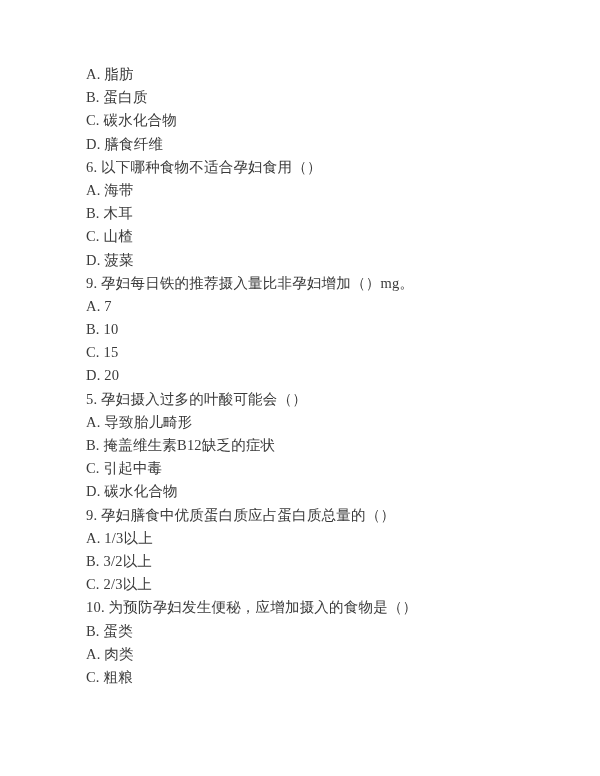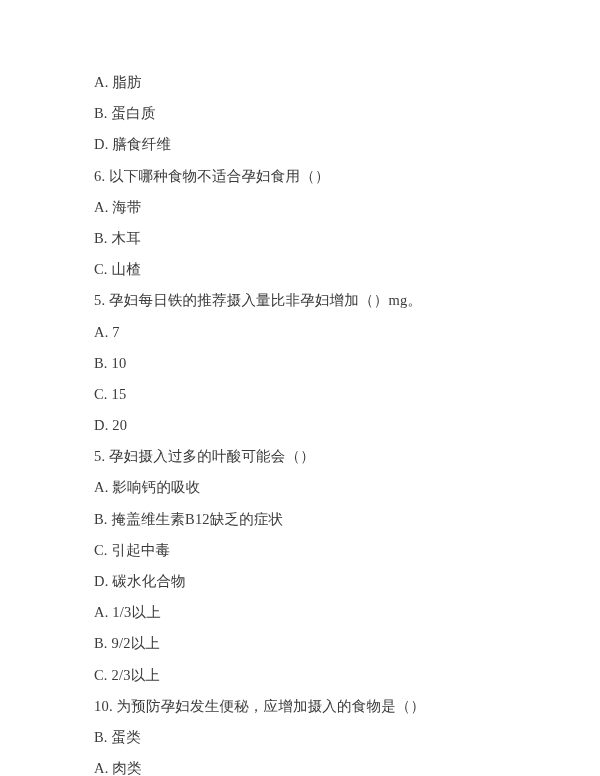--- a/index.html
+++ b/index.html
@@ -14,56 +14,59 @@
     font-family: "Liberation Serif", "DejaVu Serif", serif;
     color: #3a3a3a;
   }
   .doc-page {
     box-sizing: border-box;
     width: 600px;
     height: 776px;
     padding: 63px 30px 0 86px;
   }
   .line {
-    margin: 8px;
+    margin: 0;
     height: 23.2px;
     line-height: 23.2px;
     font-size: 14.5px;
     white-space: nowrap;
     letter-spacing: 0.2px;
   }
 </style>
 </head>
 <body>
 
 <div class="doc-page">
 
   <p class="line">A. 脂肪</p>
   <p class="line">B. 蛋白质</p>
+  <p class="line">C. 碳水化合物</p>
   <p class="line">D. 膳食纤维</p>
 
   <p class="line">6. 以下哪种食物不适合孕妇食用（）</p>
   <p class="line">A. 海带</p>
   <p class="line">B. 木耳</p>
   <p class="line">C. 山楂</p>
+  <p class="line">D. 菠菜</p>
 
-  <p class="line">5. 孕妇每日铁的推荐摄入量比非孕妇增加（）mg。</p>
+  <p class="line">9. 孕妇每日铁的推荐摄入量比非孕妇增加（）mg。</p>
   <p class="line">A. 7</p>
   <p class="line">B. 10</p>
   <p class="line">C. 15</p>
   <p class="line">D. 20</p>
 
   <p class="line">5. 孕妇摄入过多的叶酸可能会（）</p>
-  <p class="line">A. 影响钙的吸收</p>
+  <p class="line">A. 导致胎儿畸形</p>
   <p class="line">B. 掩盖维生素B12缺乏的症状</p>
   <p class="line">C. 引起中毒</p>
   <p class="line">D. 碳水化合物</p>
 
+  <p class="line">9. 孕妇膳食中优质蛋白质应占蛋白质总量的（）</p>
   <p class="line">A. 1/3以上</p>
-  <p class="line">B. 9/2以上</p>
+  <p class="line">B. 3/2以上</p>
   <p class="line">C. 2/3以上</p>
 
   <p class="line">10. 为预防孕妇发生便秘，应增加摄入的食物是（）</p>
   <p class="line">B. 蛋类</p>
   <p class="line">A. 肉类</p>
   <p class="line">C. 粗粮</p>
 
 </div>
 
 </body></html>

